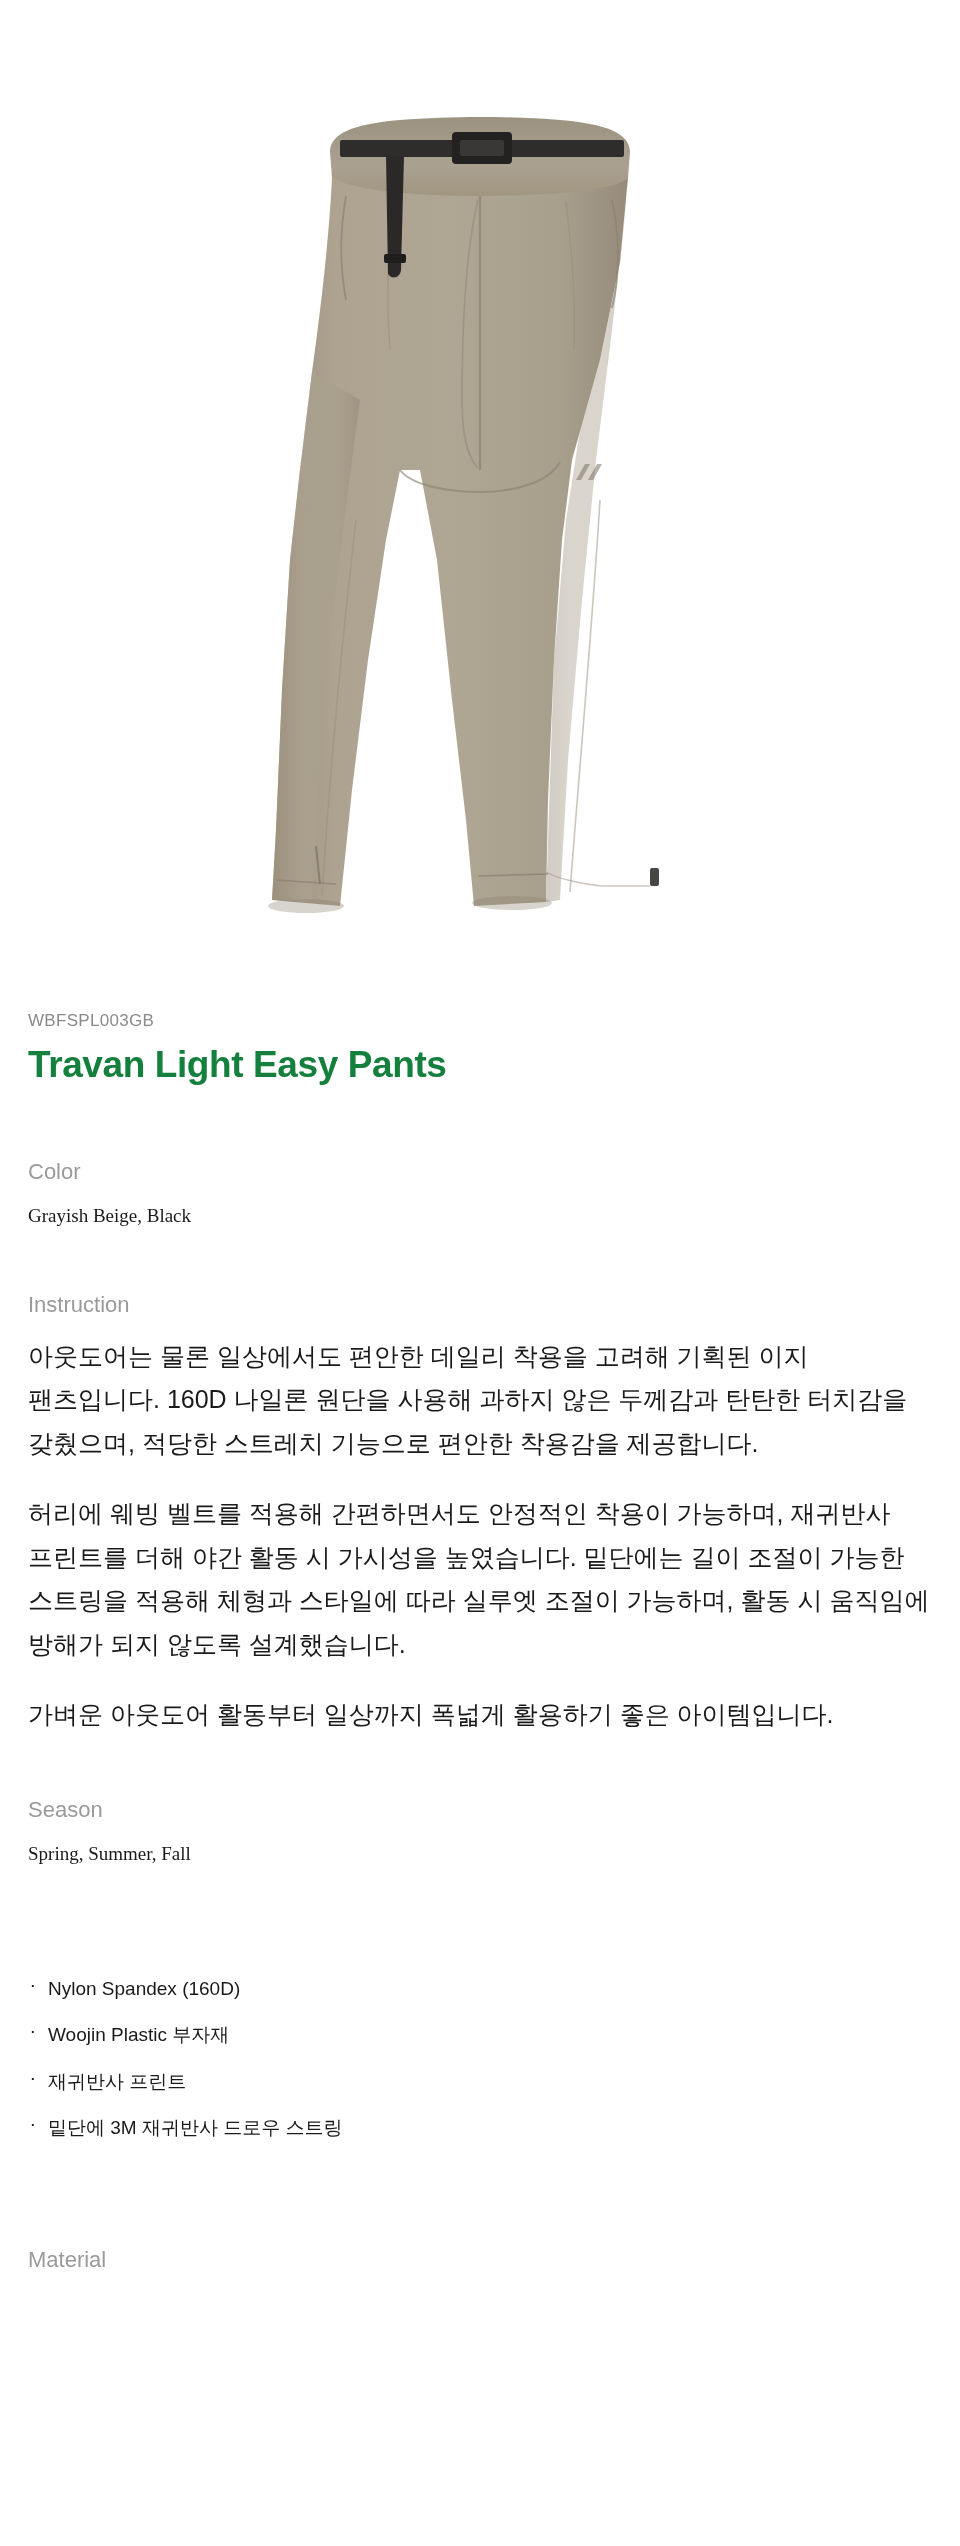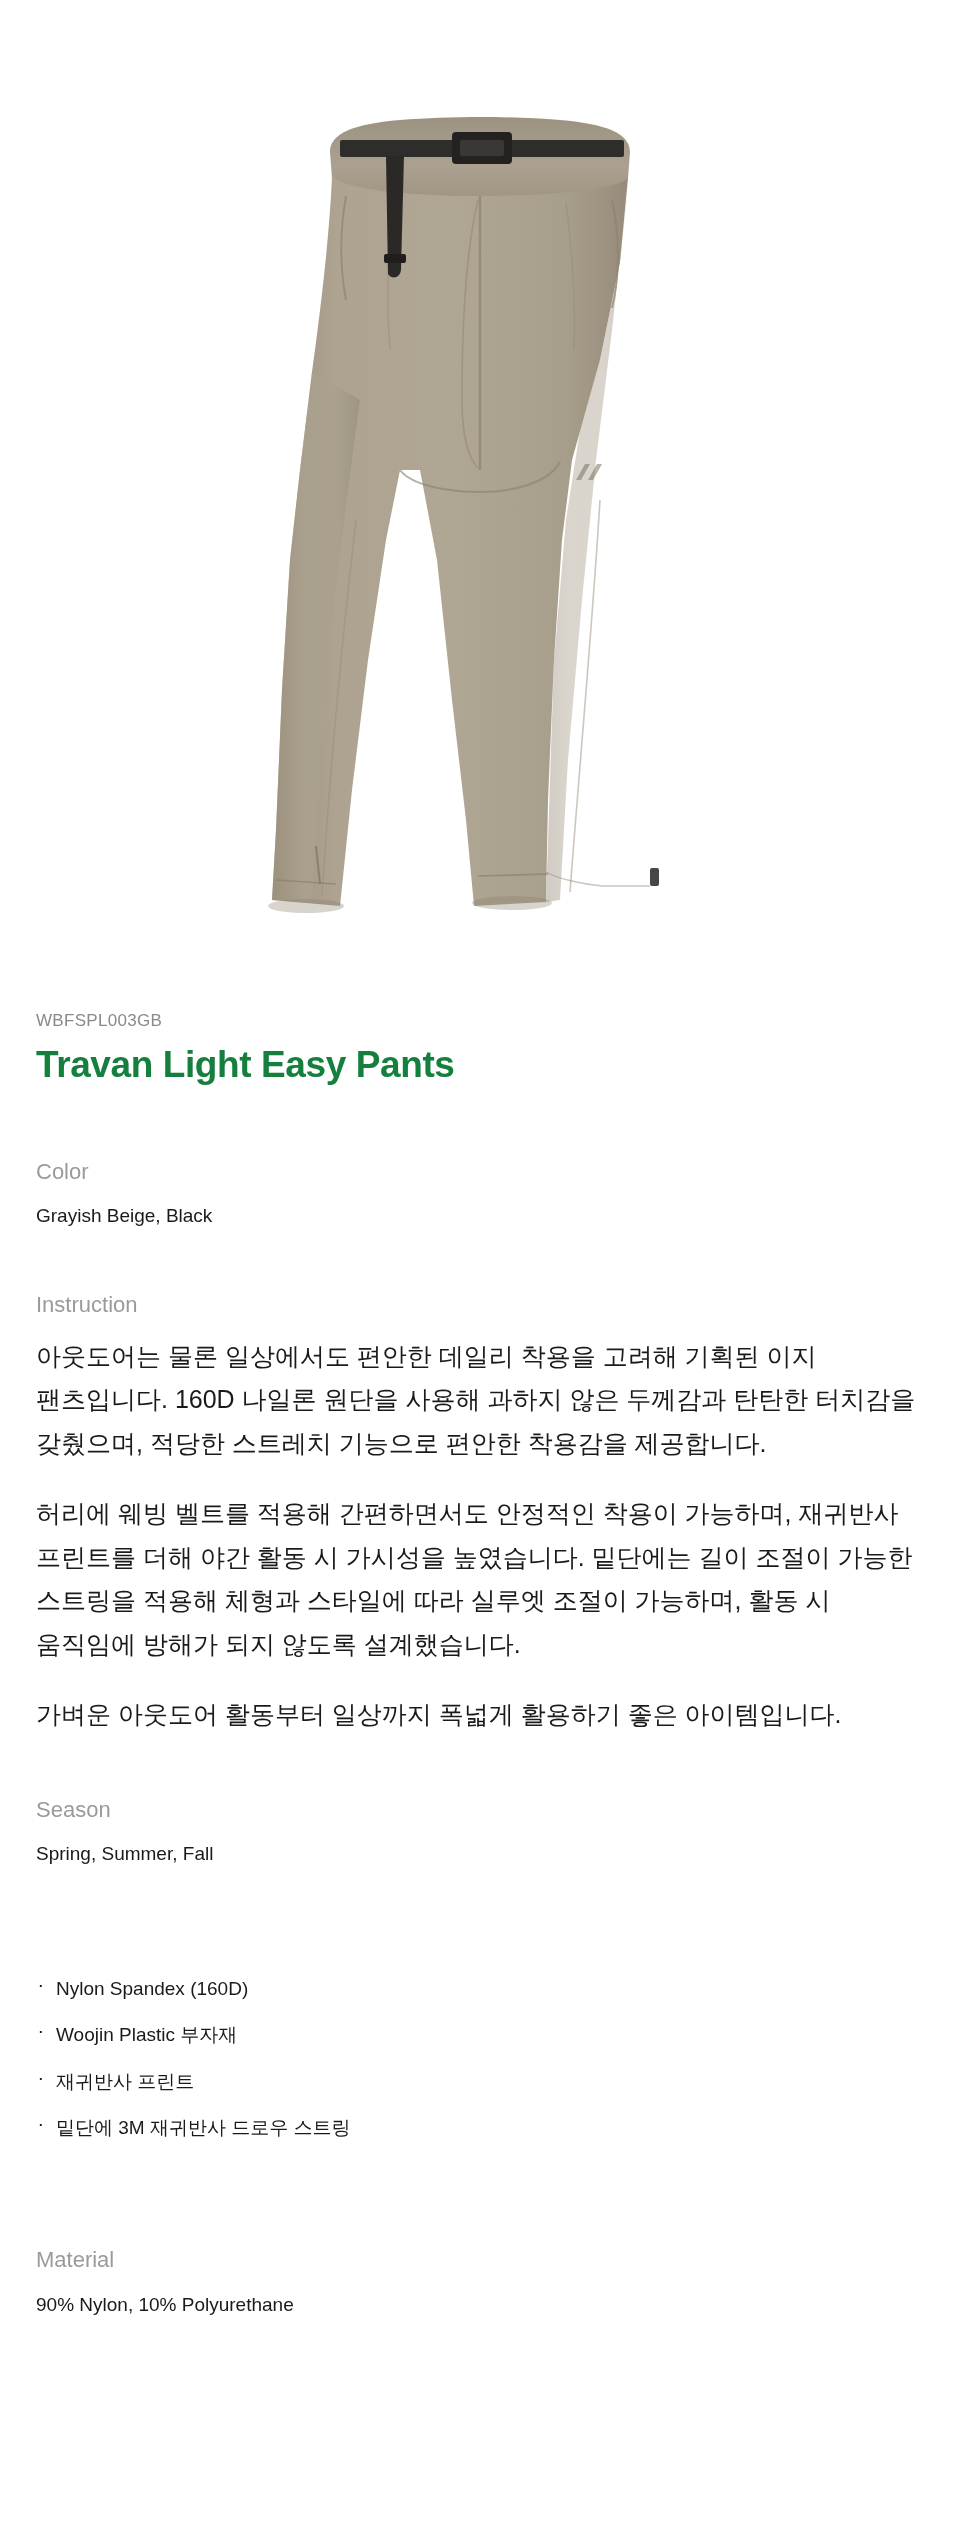--- a/index.html
+++ b/index.html
@@ -31,21 +31,21 @@
   }
   .hero-stage {
     position: absolute;
     left: 0; top: 0;
     width: 960px; height: 1010px;
   }
   .pants-svg { display: block; margin: 0 auto; }
 
   
   .content {
-    padding: 0 28px 60px 36px;
+    padding: 0 28px 60px 28px;
   }
   .sku {
     font-size: 17px;
     color: #8a8a8a;
     letter-spacing: 0.3px;
     margin: 0 0 12px 0;
     line-height: 1.3;
   }
   .title {
     font-size: 37px;
@@ -60,20 +60,21 @@
     font-size: 22px;
     color: #9a9a9a;
     margin: 0 0 14px 0;
     line-height: 1.4;
   }
   .section-value {
     font-size: 19px;
     color: #1a1a1a;
     line-height: 1.6;
     margin: 0;
+    font-family: Liberation Serif, serif;
   }
   .paragraphs p {
     font-size: 25px;
     color: #1a1a1a;
     line-height: 1.75;
     margin: 0 0 26px 0;
     word-break: keep-all;
   }
   .paragraphs p:last-child { margin-bottom: 0; }
 
@@ -227,17 +228,16 @@
       <li>Nylon Spandex (160D)</li>
       <li>Woojin Plastic 부자재</li>
       <li>재귀반사 프린트</li>
       <li>밑단에 3M 재귀반사 드로우 스트링</li>
     </ul>
 
     <div class="spacer-xl"></div>
 
     <div class="section">
       <div class="section-label">Material</div>
-      <div class="section-value">90% Nylon, 10% Polyurethane</div>
     </div>
 
   </div>
 </div>
 
 </body></html>

